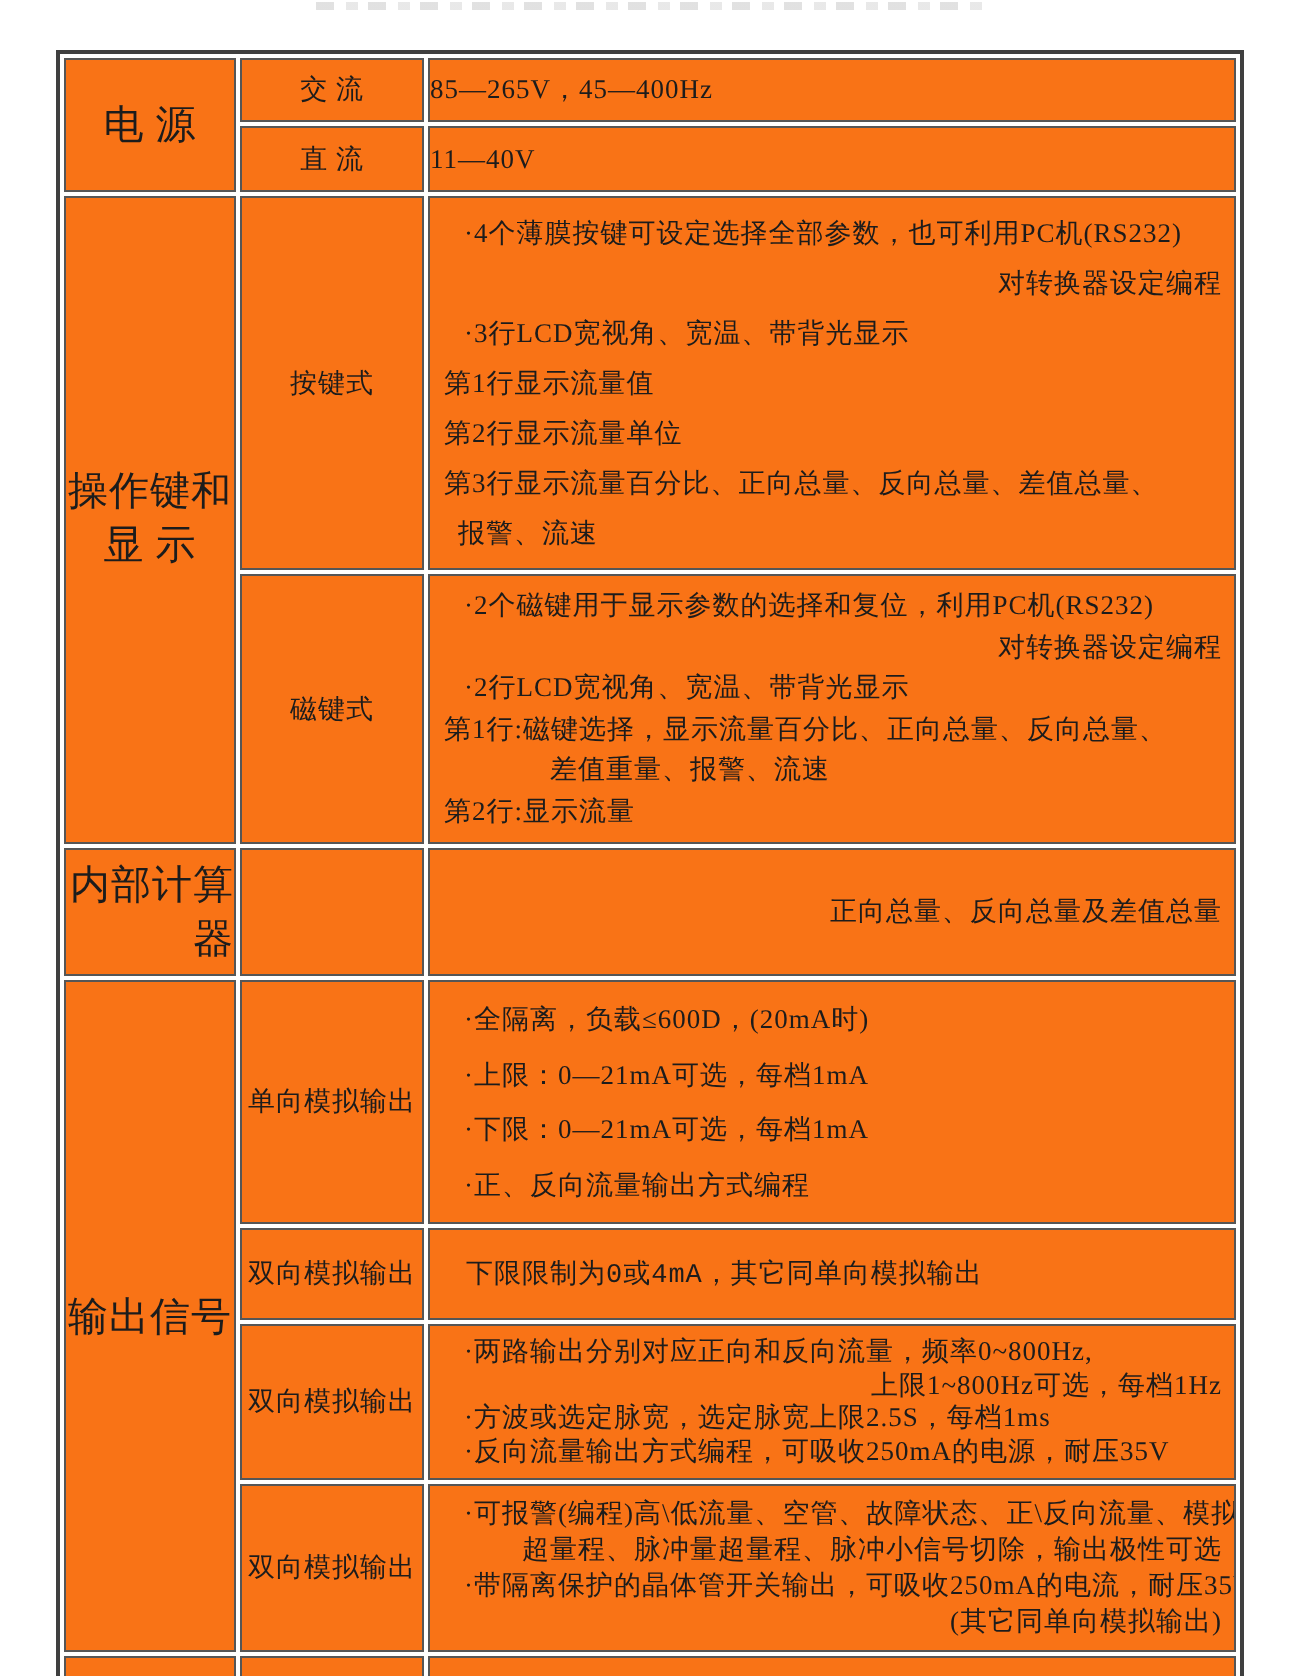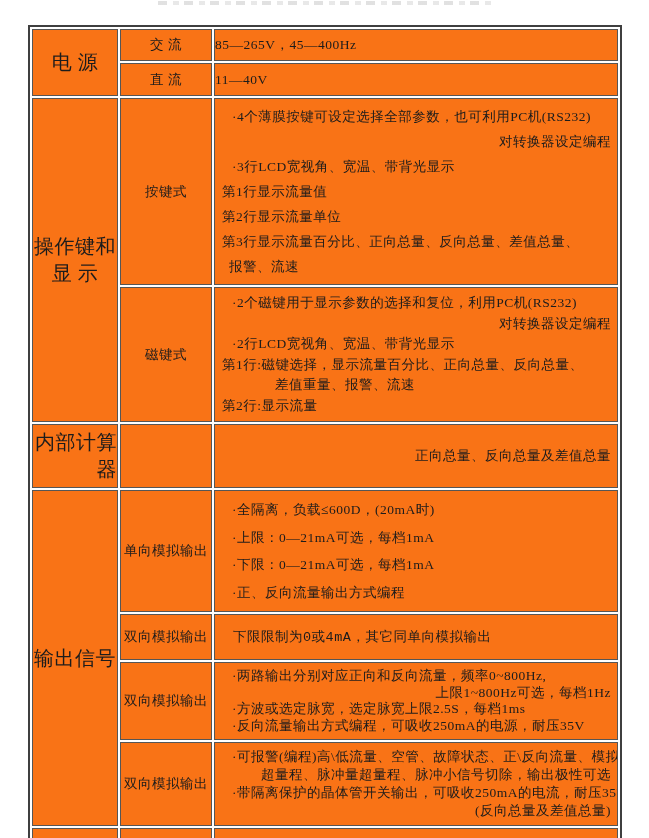--- a/index.html
+++ b/index.html
@@ -147,21 +147,21 @@
       <div class="ln ind-b">·反向流量输出方式编程，可吸收250mA的电源，耐压35V</div>
     </td>
   </tr>
 
   <tr class="r-alarm">
     <td class="sub">双向模拟输出</td>
     <td class="content">
       <div class="ln ind-b">·可报警(编程)高\低流量、空管、故障状态、正\反向流量、模拟量</div>
       <div class="ln ind-c">超量程、脉冲量超量程、脉冲小信号切除，输出极性可选</div>
       <div class="ln ind-b">·带隔离保护的晶体管开关输出，可吸收250mA的电流，耐压35V</div>
-      <div class="ln ind-c">(反向总量及差值总量)</div>
+      <div class="ln ind-c">(其它同单向模拟输出)</div>
     </td>
   </tr>
 
   <tr class="r-comm">
     <td class="group">数字通讯</td>
     <td class="sub"></td>
     <td class="content">
       
     </td>
   </tr>

